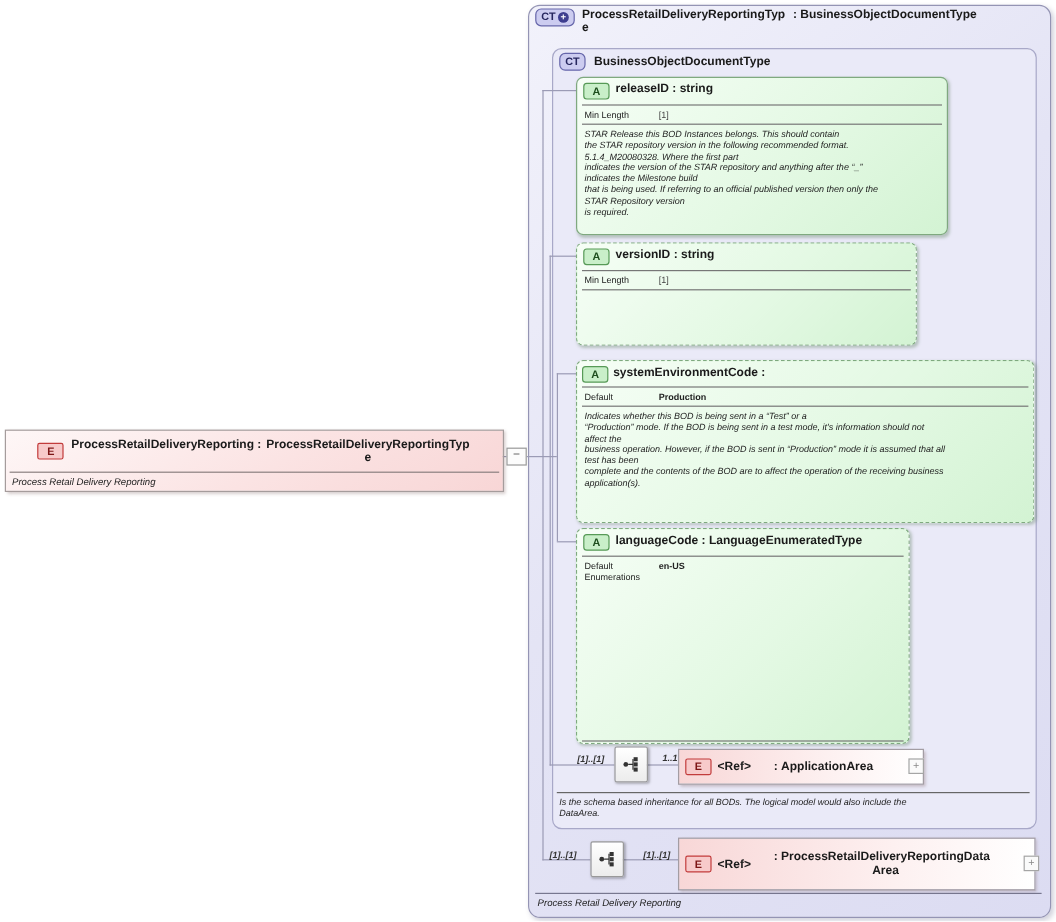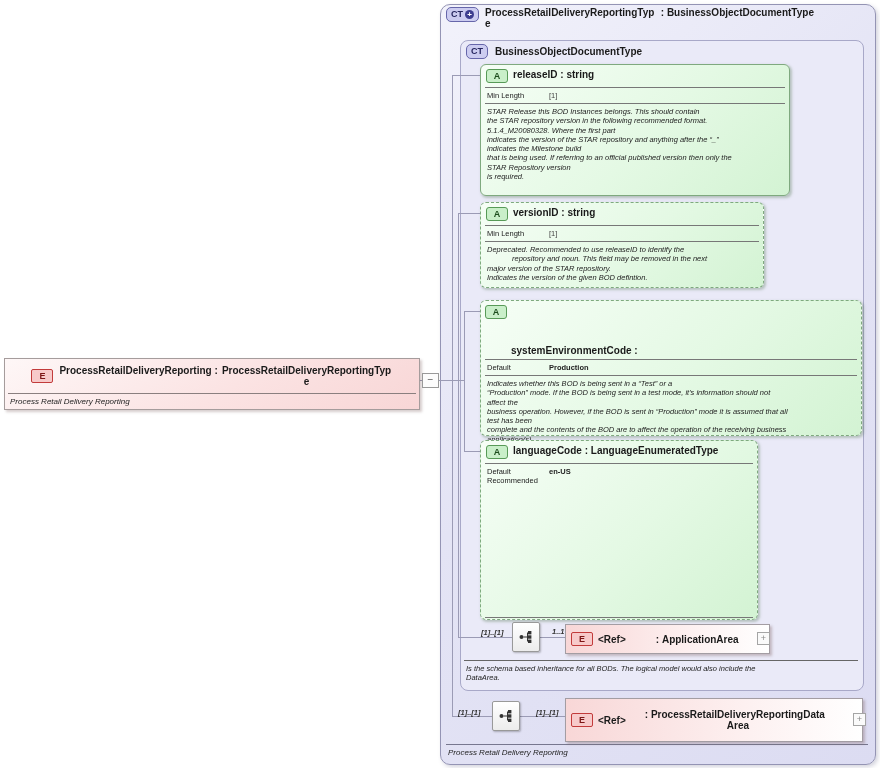--- a/index.html
+++ b/index.html
@@ -127,30 +127,26 @@
     <div class="attr-hd">
       <span class="icon-a">A</span>
       <span class="hdr"><span>versionID</span><span class="colon"></span><span>string</span></span>
     </div>
     <div class="divider"></div>
     <div class="frow">
       <span class="facet-label">Min Length</span>
       <span class="facet-value" style="font-weight:normal;color:#444;">[1]</span>
     </div>
     <div class="divider"></div>
-    <div class="ann">Deprecated. Recommended to use releaseID to identify the
-            repository and noun. This field may be removed in the next
-major version of the STAR repository.
-Indicates the version of the given BOD defintion.</div>
   </div>
 
   <div class="abs attr optional" style="left:480px;top:300px;width:380px;height:134px;">
     <div class="attr-hd" style="gap:4px;padding:4px 4px 2px;">
       <span class="icon-a">A</span>
-      <span class="hdr" style="display:flex;align-items:center;margin-top:40px;">
+      <span class="hdr" style="display:flex;align-items:center;">
         <span style="white-space:nowrap;">systemEnvironmentCode</span>
           <span class="colon"></span>
       </span>
     </div>
     <div class="divider"></div>
     <div class="frow">
       <span class="facet-label">Default</span>
       <span class="facet-value">Production</span>
     </div>
     <div class="divider"></div>
@@ -165,41 +161,41 @@
 
   <div class="abs attr optional" style="left:480px;top:440px;width:276px;height:178px;">
     <div class="attr-hd">
       <span class="icon-a">A</span>
       <span class="hdr"><span>languageCode</span><span class="colon"></span><span>LanguageEnumeratedType</span></span>
     </div>
     <div class="divider"></div>
     <div class="lc-facets">
       <span class="facet-label">Default</span>
       <span class="facet-value">en-US</span>
-      <span class="facet-label">Recommended</span>
+      <span class="facet-label">Enumerations</span>
     </div>
     <div class="divider" style="margin-top:auto;"></div>
   </div>
 
   <span class="card" style="left:481px;top:628px;">[1]..[1]</span>
   <div class="seq" style="left:512px;top:622px;">
     <svg width="16" height="18" aria-hidden="true">
       <circle cx="3.5" cy="9" r="2" fill="#333"></circle>
       <line x1="5.5" y1="9" x2="9.5" y2="9" stroke="#333" stroke-width="1"></line>
       <line x1="9.5" y1="4.5" x2="9.5" y2="13.5" stroke="#333" stroke-width="1"></line>
       <rect x="10" y="3" width="3.4" height="3.4" fill="#333"></rect>
       <rect x="10" y="7.3" width="3.4" height="3.4" fill="#333"></rect>
       <rect x="10" y="11.6" width="3.4" height="3.4" fill="#333"></rect>
     </svg>
   </div>
   <span class="card" style="left:552px;top:627px;">1..1</span>
   <div class="abs elem" style="left:565px;top:624px;width:193px;height:28px;">
     <span class="icon-e">E</span>
     <span class="hdr">&lt;Ref&gt;</span>
-    <span class="hdr" style="margin-left:25px;"><span class="colon2"></span><span>ApplicationArea</span></span>
+    <span class="hdr" style="margin-left:14px;"><span class="colon2"></span><span>ApplicationArea</span></span>
   </div>
   <div class="plusbox" style="left:757px;top:632px;">+</div>
 
   <div class="sep-line" style="left:464px;top:660px;width:394px;"></div>
   <div class="abs ann" style="left:466px;top:664px;width:392px;z-index:3;">Is the schema based inheritance for all BODs. The logical model would also include the
 DataArea.</div>
 
   <span class="card" style="left:458px;top:708px;">[1]..[1]</span>
   <div class="seq" style="left:492px;top:701px;">
     <svg width="16" height="18" aria-hidden="true">

